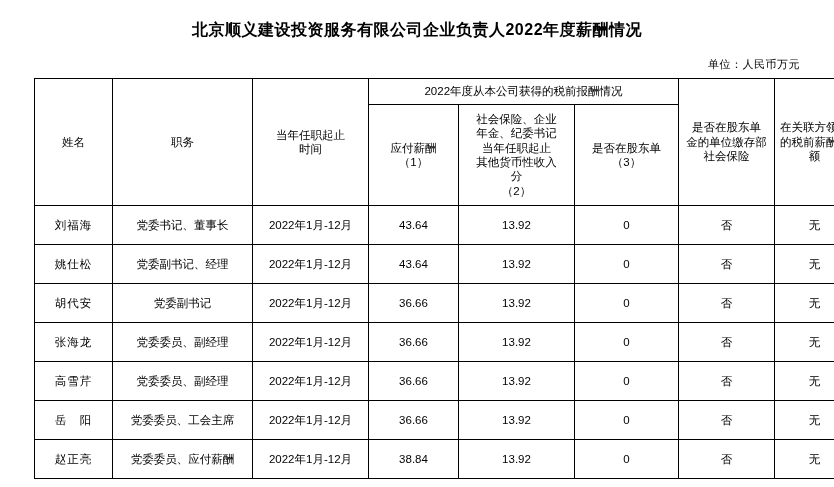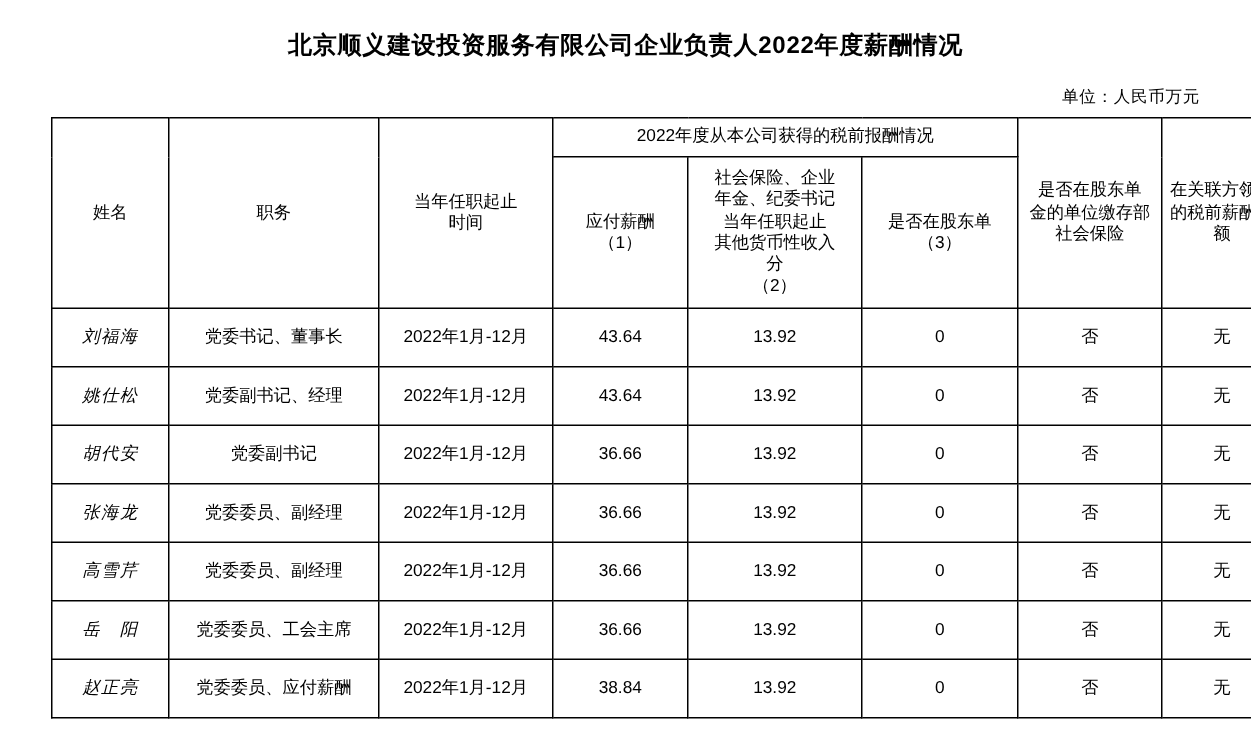--- a/index.html
+++ b/index.html
@@ -67,21 +67,20 @@
   }
   .head-cell {
     height: 96px;
     padding: 3px 4px;
   }
   .body-row td {
     height: 34px;
   }
   .name-cell {
     letter-spacing: 1px;
-    font-style: italic;
   }
   .note {
     font-size: 10.5px;
     padding: 8px 34px 0 34px;
     line-height: 1.4;
     letter-spacing: 0.2px;
   }
   .sub-line {
     display: block;
   }

